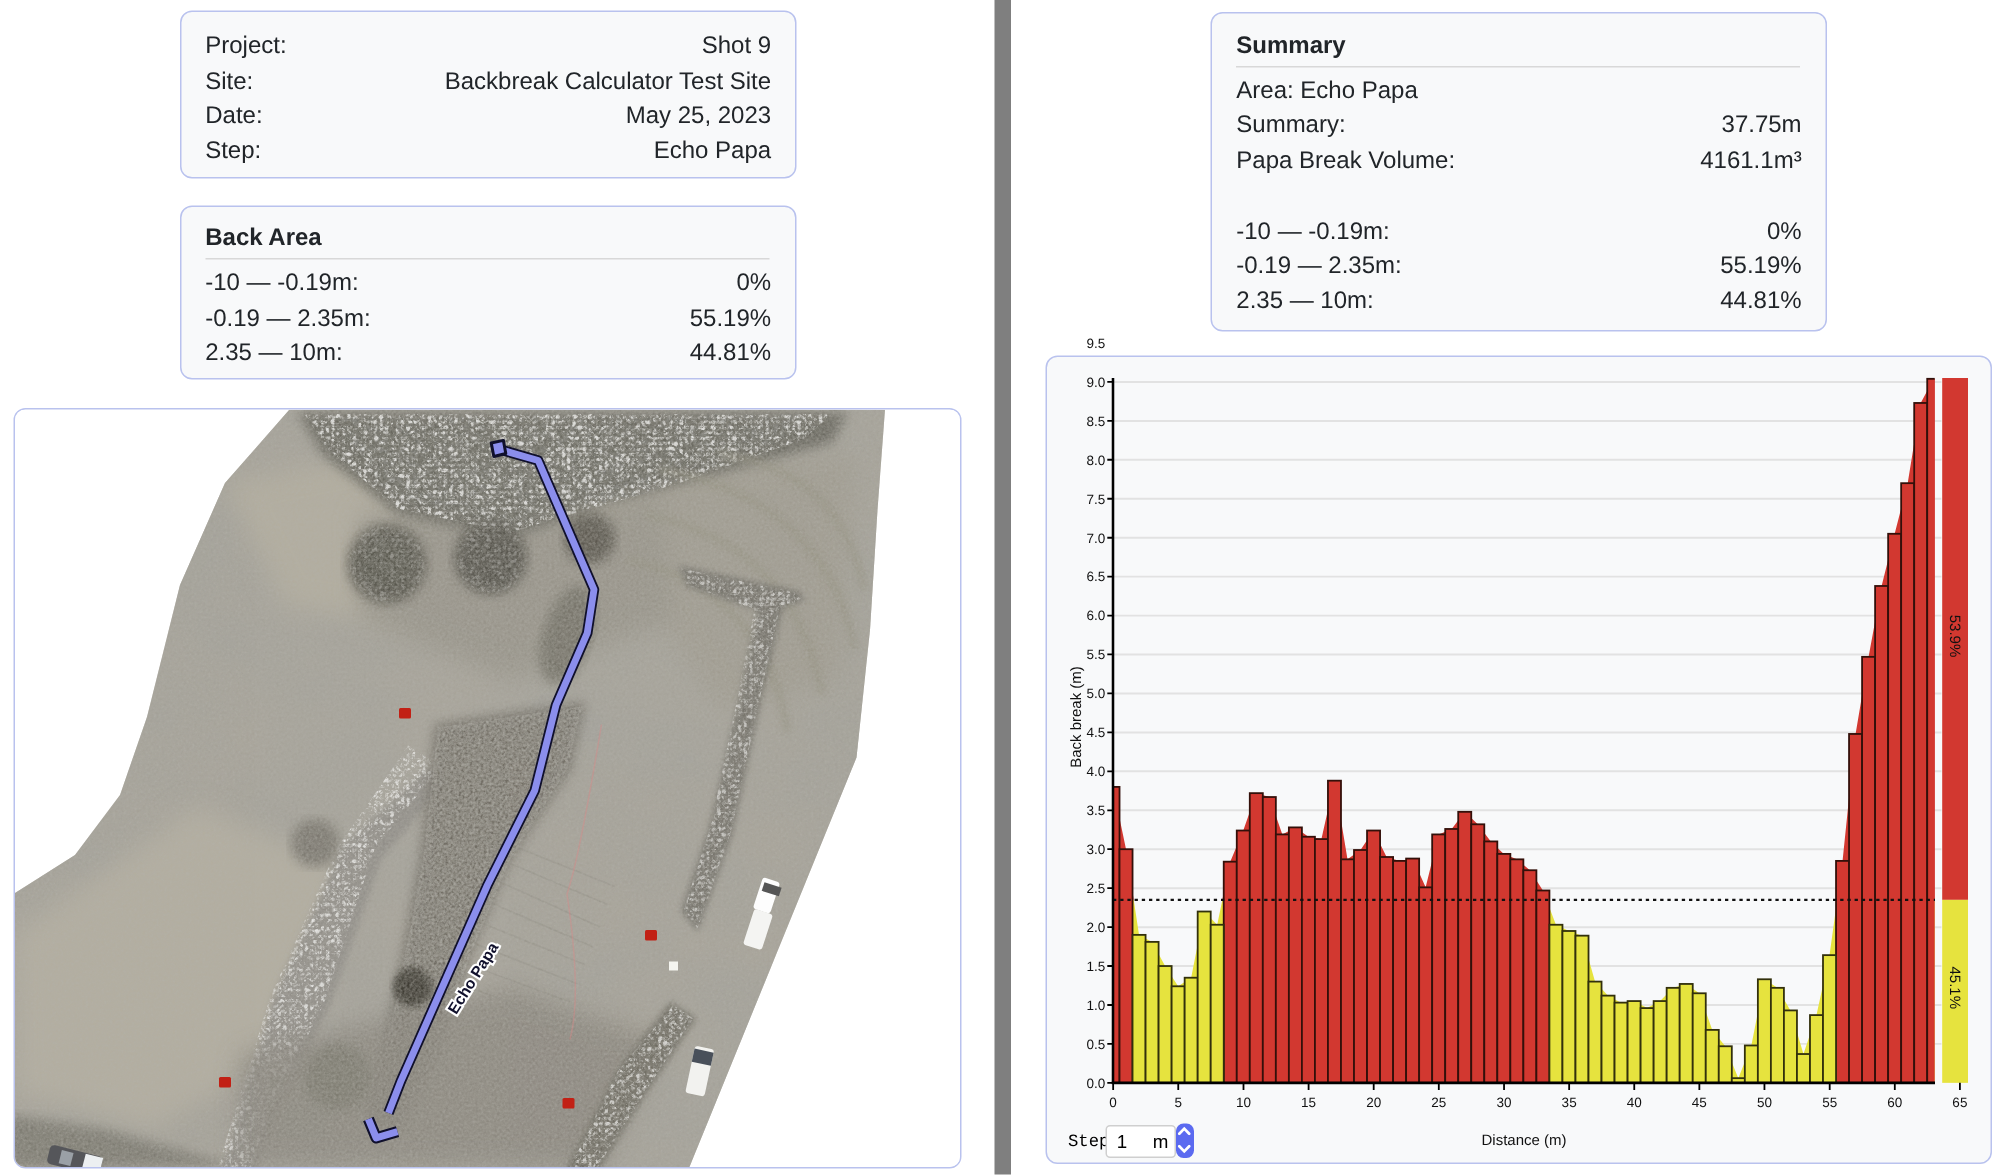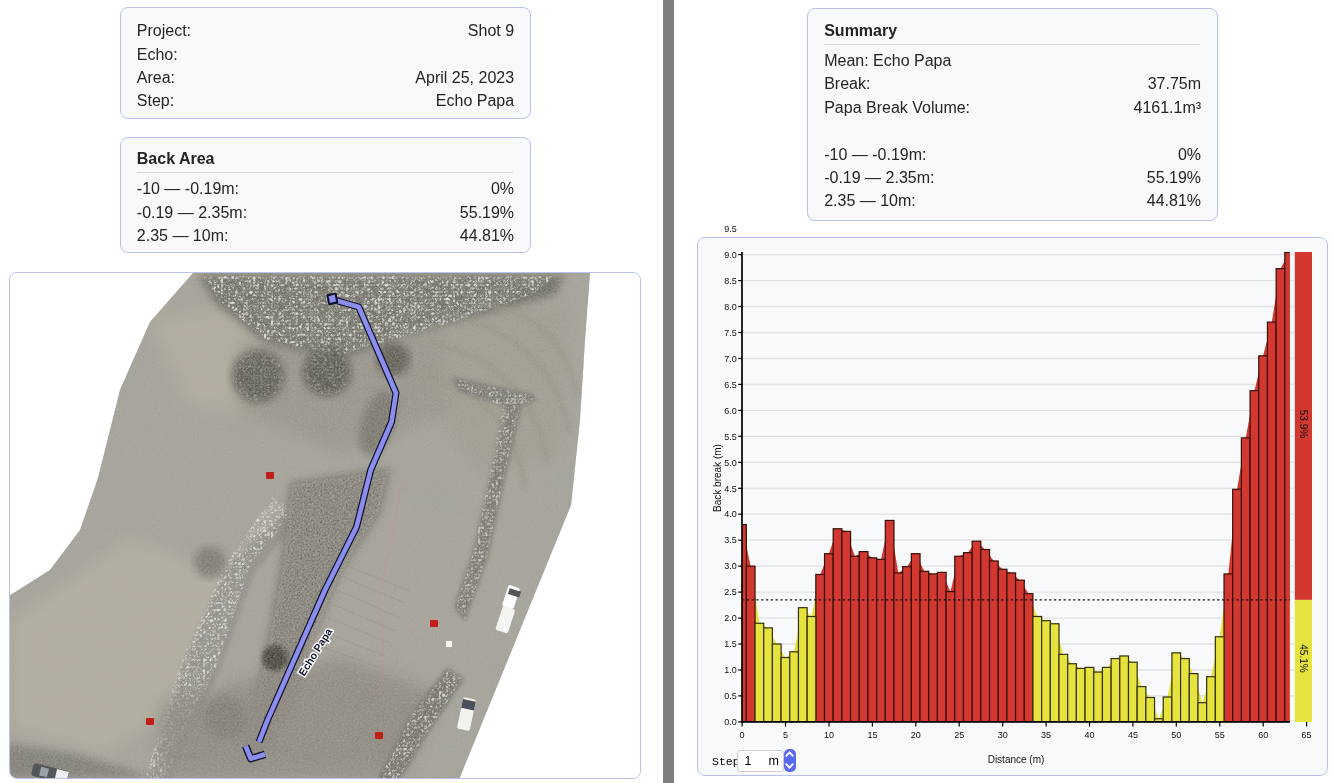--- a/index.html
+++ b/index.html
@@ -15,25 +15,26 @@
 #step-input { position:absolute; left:736.5px; top:749.8px; width:47.5px; height:21.8px; background:#fff; border:1px solid #cfcfcf; border-radius:3px; font-size:12.5px; color:#000; display:flex; align-items:center; justify-content:space-between; padding:0 4px 0 7px; }
 .spinbtn { position:absolute; left:784.3px; width:11.4px; height:11.2px; background:#5b6af0; display:flex; align-items:center; justify-content:center; }
 </style></head>
 <body>
 <div class="card" style="left:119.8px;top:7px;width:411.3px;height:111.8px">
 <div class="row" style="top:11.4px">
       <span>Project:</span>
       <span>Shot 9</span>
     </div>
 <div class="row" style="top:34.7px">
-      <span>Echo:</span>
+      <span>Site:</span>
+      <span>Backbreak Calculator Test Site</span>
     </div>
 <div class="row" style="top:58.0px">
-      <span>Area:</span>
-      <span>April 25, 2023</span>
+      <span>Date:</span>
+      <span>May 25, 2023</span>
     </div>
 <div class="row" style="top:81.3px">
       <span>Step:</span>
       <span>Echo Papa</span>
     </div>
 </div>
 <div class="card" style="left:119.8px;top:136.5px;width:411.3px;height:116.7px">
 <div class="ct" style="top:9.4px">Back Area</div>
 <div class="sep" style="top:34px"></div>
 <div class="row" style="top:39.9px">
@@ -46,25 +47,25 @@
     </div>
 <div class="row" style="top:86.5px">
       <span>2.35 — 10m:</span>
       <span>44.81%</span>
     </div>
 </div>
 <div class="card" style="left:807.2px;top:8px;width:410.9px;height:213.2px">
 <div class="ct" style="top:9.7px">Summary</div>
 <div class="sep" style="top:35px"></div>
 <div class="row" style="top:40.0px">
-      <span>Mean: Echo Papa</span>
+      <span>Area: Echo Papa</span>
       <span></span>
     </div>
 <div class="row" style="top:63.4px">
-      <span>Break:</span>
+      <span>Summary:</span>
       <span>37.75m</span>
     </div>
 <div class="row" style="top:86.8px">
       <span>Papa Break Volume:</span>
       <span>4161.1m³</span>
     </div>
 <div class="row" style="top:133.6px">
       <span>-10 — -0.19m:</span>
       <span>0%</span>
     </div>

